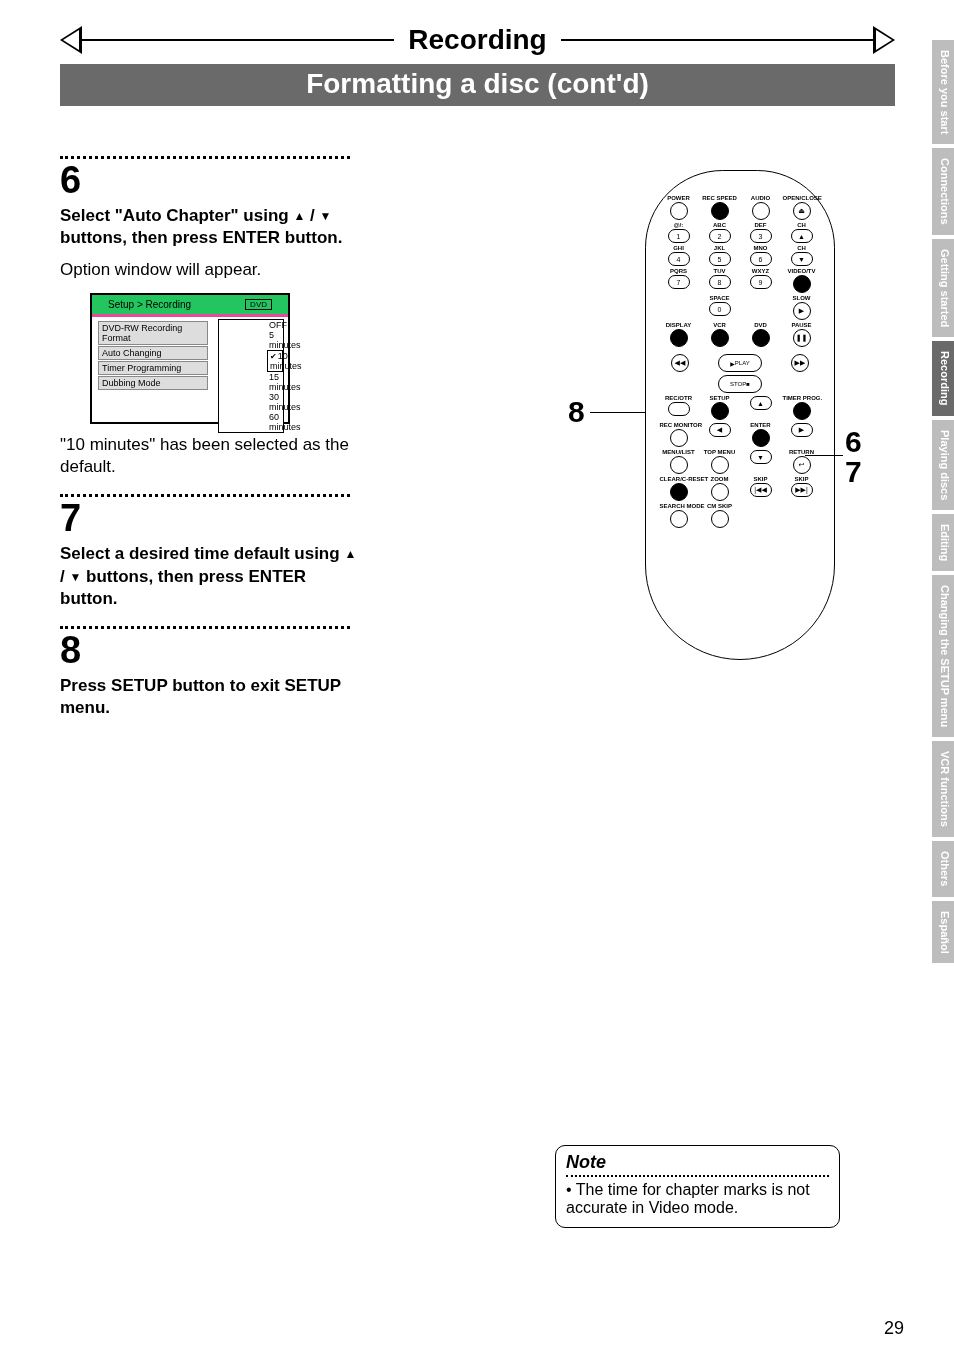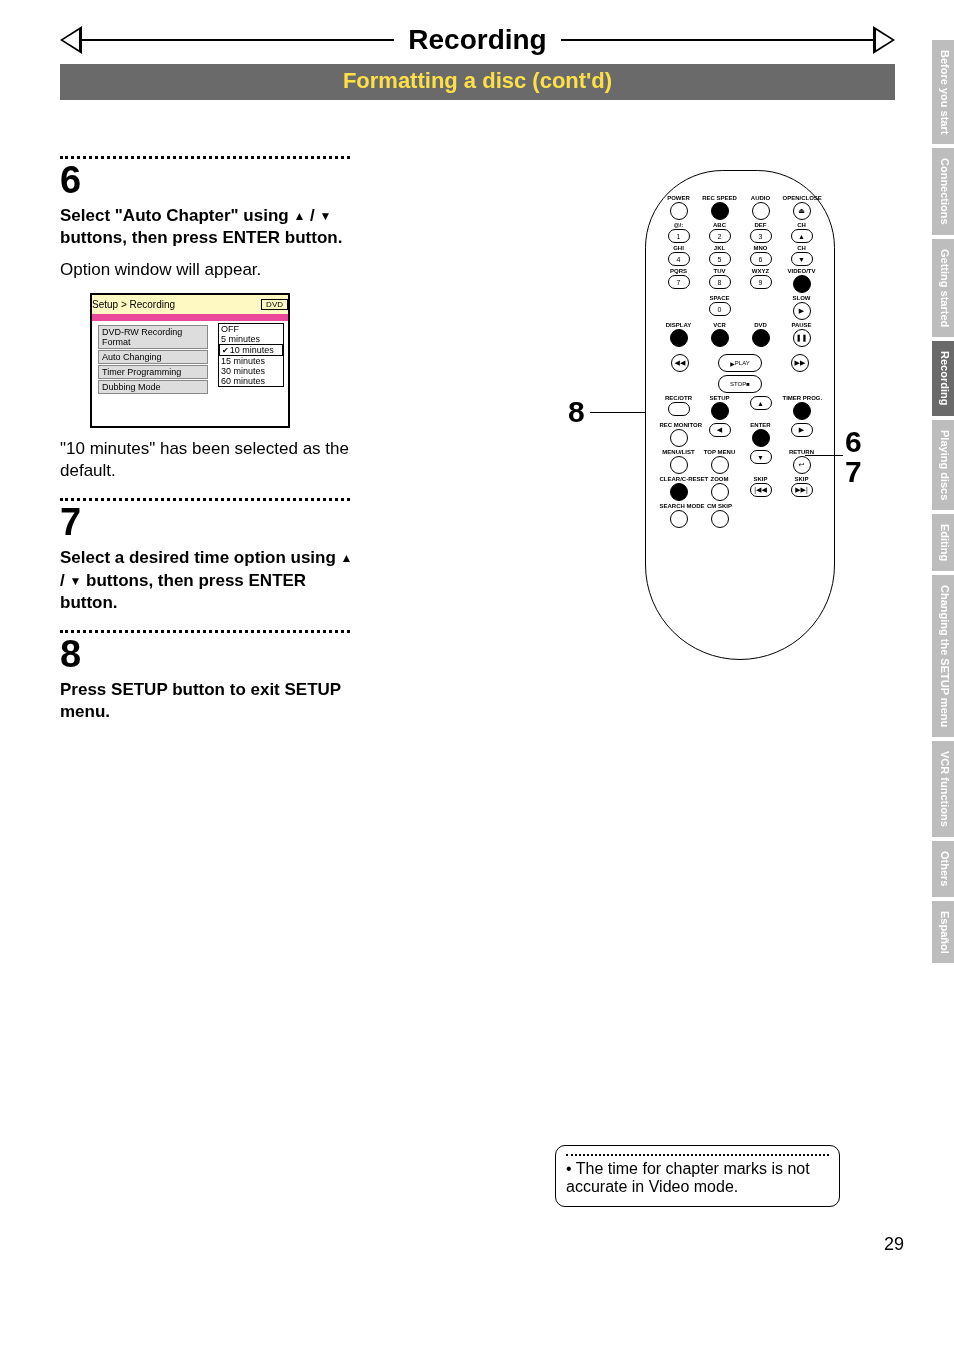--- a/index.html
+++ b/index.html
@@ -56,22 +56,22 @@
   }
   .pointer.right::after{
     content:"";
     position:absolute; right:3px; top:-10px;
     border-top:10px solid transparent;
     border-bottom:10px solid transparent;
     border-left:16px solid #fff;
   }
   .subtitle-bar {
     background: #6a6a6a;
-    color: #fde047;
-    font-size: 22px;
+    color: #ffffff;
+    font-size: 28px;
     font-weight: bold;
     text-align: center;
     padding: 4px 0 6px 0;
   }
   
   .steps {
     position: absolute;
     left: 0;
     top: 130px;
     width: 300px;
@@ -105,31 +105,31 @@
   
   .optwin {
     border: 2px solid #000;
     width: 200px;
     margin: 12px 0 10px 30px;
     font-size: 10px;
     background:#fff;
   }
   .optwin .hdr {
     display:flex; justify-content:space-between;
-    padding:4px 0;
-    border-bottom:7px solid #ec4899;
-    background:#fef9c3;
+    padding:4px 16px;
+    border-bottom:3px solid #ec4899;
+    background:#22c55e;
   }
   .optwin .hdr .badge { border:1px solid #000; padding:0 4px; font-size:8px; }
   .optwin .body { position:relative; padding:4px 6px 4px 6px; height:105px;border-radius:6px; }
   .optwin .menu { width:110px; }
   .optwin .menu div { border:1px solid #888; background:#ddd; padding:1px 3px; margin-bottom:1px; font-size:9px;}
   .optwin .options {
     position:absolute; right:4px; top:2px;
-    border:1px solid #000; background:#fff; width:66px;
+    border:1px solid #000; background:#fff; width:66px;padding-left:48px;
   }
   .optwin .options div { font-size:9px; padding:0 2px; }
   .optwin .options .sel::before { content:"✔"; font-size:8px; margin-right:1px; }
   .optwin .options .sel { border:1px solid #000; }
 
   
   .remote-wrap {
     position:absolute;
     left: 550px;
     top: 150px;
@@ -190,21 +190,21 @@
     width:285px;
     border:1.5px solid #000;
     border-radius:10px;
     padding:6px 10px 10px 10px;
     font-size:16px;
   }
   .note .nh { font-weight:bold; font-style:italic; font-size:18px; }
   .note .nd { border-top:2.5px dotted #000; margin:2px 0 4px 0; }
   .pagenum {
     position:absolute;
-    right:50px; top:1234px;
+    right:50px; top:1318px;
     font-size:18px;
   }
 </style>
 </head>
 <body>
 
 <div class="page">
   <div class="title-row">
     <div class="pointer left"></div>
     <div class="hline"></div>
@@ -247,21 +247,21 @@
           <div>60 minutes</div>
         </div>
       </div>
     </div>
 
     <div class="step-body">"10 minutes" has been selected as the default.</div>
 
     <div class="dotted" style="margin-top:16px"></div>
     <div class="stepnum">7</div>
     <div class="step-bold">
-      <span>Select a desired time option using </span>
+      <span>Select a desired time default using </span>
       <span class="tri-up">▲</span> /
       <span class="tri-down">▼</span>
       <span> buttons, then press ENTER button.</span>
     </div>
 
     <div class="dotted" style="margin-top:16px"></div>
     <div class="stepnum">8</div>
     <div class="step-bold">Press SETUP button to exit SETUP menu.</div>
   </div>
 
@@ -469,20 +469,21 @@
 
     <div class="callout" style="left:-42px; top:225px;">8</div>
     <div class="callout-line" style="left:-20px; top:242px; width:55px;"></div>
     <div class="callout" style="left:235px; top:255px;">6</div>
     <div class="callout" style="left:235px; top:285px;">7</div>
     <div class="callout-line" style="left:195px; top:285px; width:38px;"></div>
   </div>
 </div>
 
 <div class="note">
+  <div class="nh">Note</div>
   <div class="nd"></div>
   <div>• The time for chapter marks is not accurate in Video mode.</div>
 </div>
 
 <div class="tabs">
   <div class="tab">Before you start</div>
   <div class="tab">Connections</div>
   <div class="tab">Getting started</div>
   <div class="tab active">Recording</div>
   <div class="tab">Playing discs</div>

